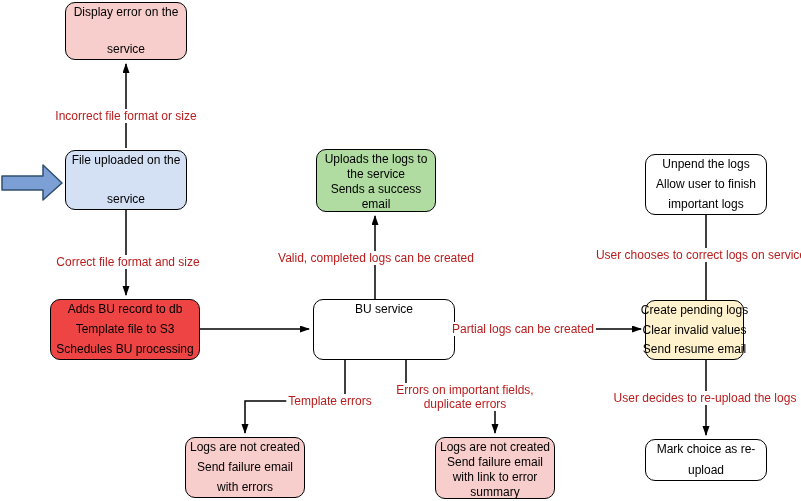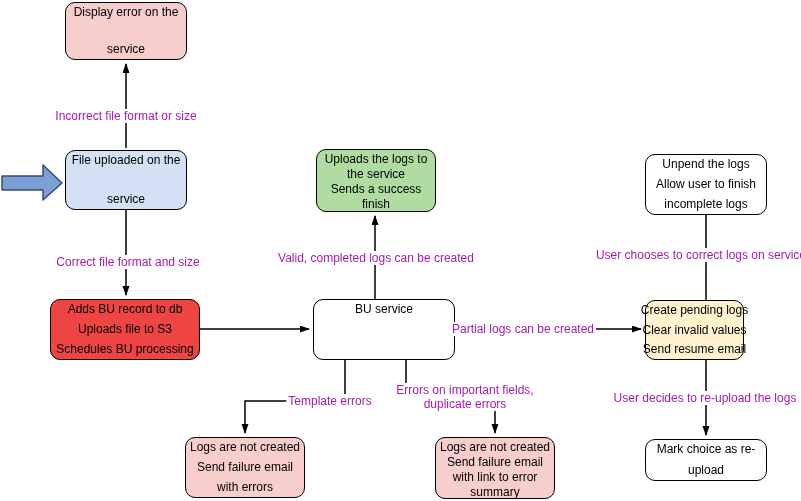--- a/index.html
+++ b/index.html
@@ -30,21 +30,21 @@
     font-size: 12px;
     line-height: 15px;
     color: #000000;
     padding: 2px;
   }
   .node .nline { white-space: nowrap; }
   .elabel {
     position: absolute;
     transform: translate(-50%, -50%);
     background: #ffffff;
-    color: #a21caf;
+    color: #b91c1c;
     font-size: 12px;
     line-height: 14px;
     white-space: nowrap;
     padding: 0 2px;
     text-align: center;
   }
   .elabel .lline { white-space: nowrap; }
 </style>
 </head>
 <body>
@@ -76,29 +76,29 @@
     <div class="nline">service</div>
   </div>
 
   <div class="node" style="left: 65px; top: 150px; width: 122px; height: 60px; background-color: rgb(212, 225, 245);">
     <div class="nline">File uploaded on the</div>
     <div class="nline">service</div>
   </div>
 
   <div class="node" style="left: 50px; top: 299px; width: 150px; height: 61px; background-color: #ef4444;">
     <div class="nline">Adds BU record to db</div>
-    <div class="nline">Uploads file to S3</div>
+    <div class="nline">Template file to S3</div>
     <div class="nline">Schedules BU processing</div>
   </div>
 
   <div class="node" style="left: 316px; top: 149px; width: 120px; height: 63px; background-color: rgb(176, 220, 162);">
     <div class="nline">Uploads the logs to</div>
     <div class="nline">the service</div>
     <div class="nline">Sends a success</div>
-    <div class="nline">finish</div>
+    <div class="nline">email</div>
   </div>
 
   <div class="node" style="left: 313px; top: 299px; width: 142px; height: 61px; background-color: rgb(255, 255, 255);">
     <div class="nline">BU service</div>
   </div>
 
   <div class="node" style="left: 185px; top: 437px; width: 120px; height: 61px; background-color: rgb(248, 206, 204);">
     <div class="nline">Logs are not created</div>
     <div class="nline">Send failure email</div>
     <div class="nline">with errors</div>
@@ -113,21 +113,21 @@
 
   <div class="node" style="left: 645px; top: 300px; width: 99px; height: 60px; background-color: rgb(255, 242, 204);">
     <div class="nline">Create pending logs</div>
     <div class="nline">Clear invalid values</div>
     <div class="nline">Send resume email</div>
   </div>
 
   <div class="node" style="left: 645px; top: 154px; width: 122px; height: 61px; background-color: rgb(255, 255, 255);">
     <div class="nline">Unpend the logs</div>
     <div class="nline">Allow user to finish</div>
-    <div class="nline">incomplete logs</div>
+    <div class="nline">important logs</div>
   </div>
 
   <div class="node" style="left: 645px; top: 439px; width: 122px; height: 42px; background-color: rgb(255, 255, 255);">
     <div class="nline">Mark choice as re-</div>
     <div class="nline">upload</div>
   </div>
 
   <div class="elabel" style="left:126px; top:116px;">Incorrect file format or size</div>
 
   <div class="elabel" style="left:128px; top:262px;">Correct file format and size</div>

